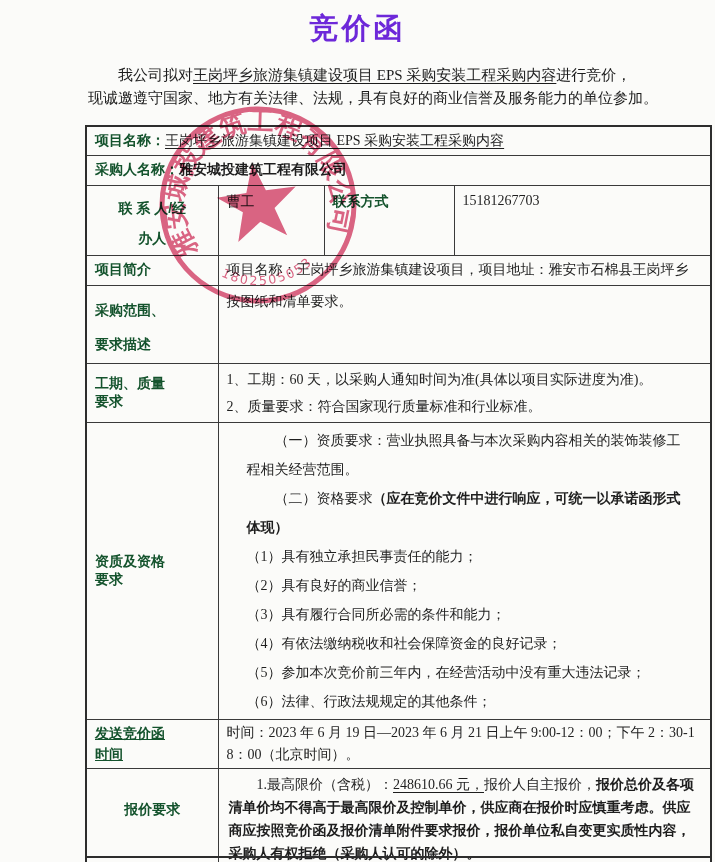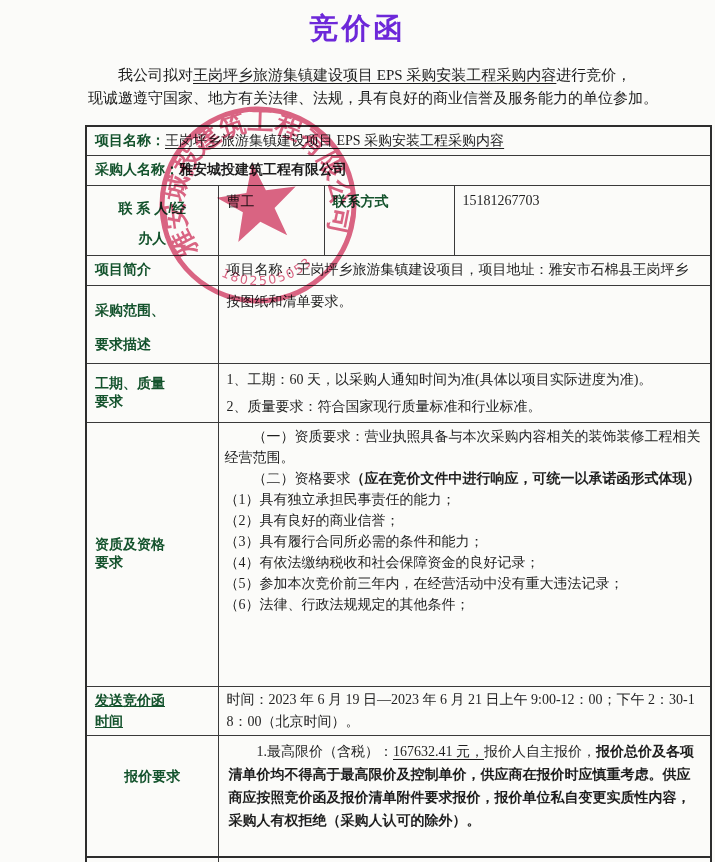--- a/index.html
+++ b/index.html
@@ -53,21 +53,21 @@
   .lbl-center { text-align:left; }
 
   .r1 td { height:29px; }
   .r2 td { height:30px; }
   .r3 td { height:59px; }
   .r4 td { height:30px; }
   .r5 td { height:64px; }
   .r5 .lbl { line-height:34px; }
   .r6 td { height:58px; }
   .r6 .content div { line-height:27px; }
-  .r7 .content { line-height:21px; padding:3px 6px;margin-left:16px; }
+  .r7 .content { line-height:29px; padding:3px 28px;margin-left:16px; }
   .r7 td { height:264px; }
   .ind { text-indent:2em; }
   .r8 td { height:45px; }
   .r8 .lbl { line-height:21px;text-decoration:underline; }
   .r8 .content { line-height:22px; }
   .r9 .content { line-height:23px; padding:4px 10px; vertical-align:top; }
   .r9 .lbl { vertical-align:top; padding-top:32px; text-align:center; }
   .r9 td { height:158px; vertical-align:top; }
 
   .seal {
@@ -166,21 +166,21 @@
       <td class="lbl">
         <div>发送竞价函</div>
         <div>时间</div>
       </td>
       <td colspan="3" class="content">时间：2023 年 6 月 19 日—2023 年 6 月 21 日上午 9:00-12：00；下午 2：30-18：00（北京时间）。</td>
     </tr>
 
     <tr class="r9">
       <td class="lbl">报价要求</td>
       <td colspan="3" class="content">
-        <div class="ind"><span>1.最高限价（含税）：</span><span class="u">167632.41 元，</span><span>报价人自主报价，</span><span class="sans-b">报价总价及各项清单价均不得高于最高限价及控制单价，供应商在报价时应慎重考虑。供应商应按照竞价函及报价清单附件要求报价，报价单位私自变更实质性内容，采购人有权拒绝（采购人认可的除外）。</span></div>
+        <div class="ind"><span>1.最高限价（含税）：</span><span class="u">248610.66 元，</span><span>报价人自主报价，</span><span class="sans-b">报价总价及各项清单价均不得高于最高限价及控制单价，供应商在报价时应慎重考虑。供应商应按照竞价函及报价清单附件要求报价，报价单位私自变更实质性内容，采购人有权拒绝（采购人认可的除外）。</span></div>
 
       </td>
     </tr>
   </tbody>
     </table>
 
   <svg class="seal" viewBox="0 0 210 210">
     <circle cx="105" cy="105" r="96" fill="none" stroke="#d6436a" stroke-width="5"></circle>
     <path d="M 0,-42 L 9.88,-13.59 L 39.9,-13.0 L 15.98,5.19 L 24.7,34.0 L 0,16.8 L -24.7,34.0 L -15.98,5.19 L -39.9,-13.0 L -9.88,-13.59 Z" transform="translate(105,105)" fill="#d6436a"></path>
     <defs>

